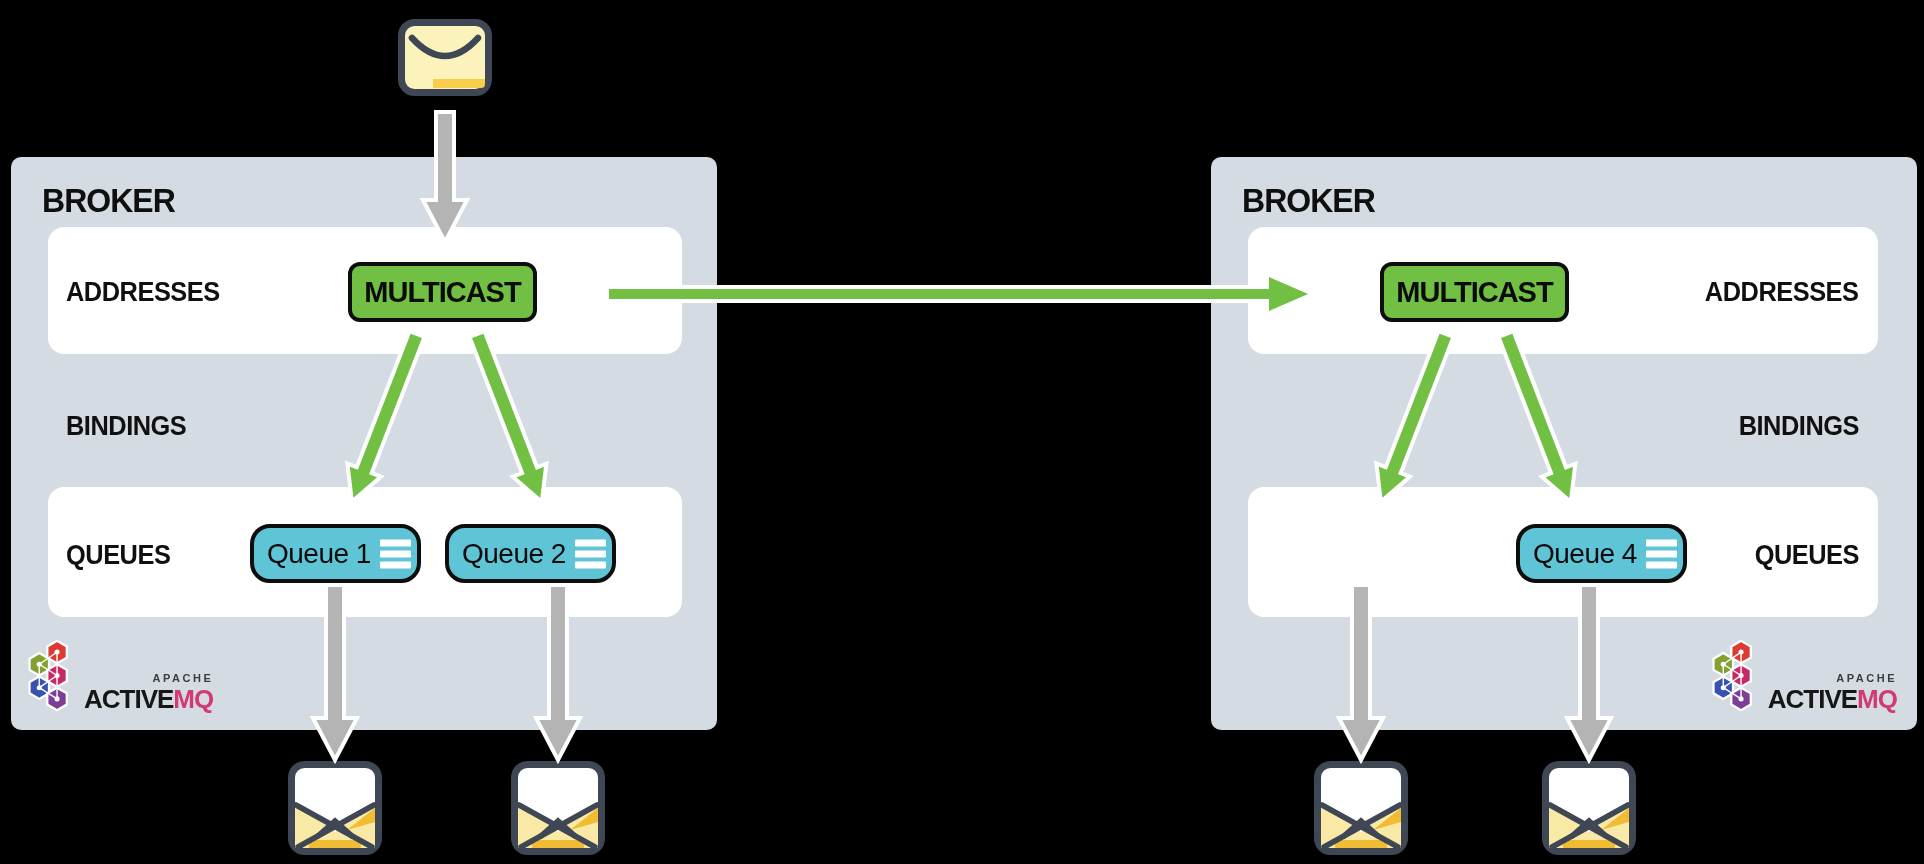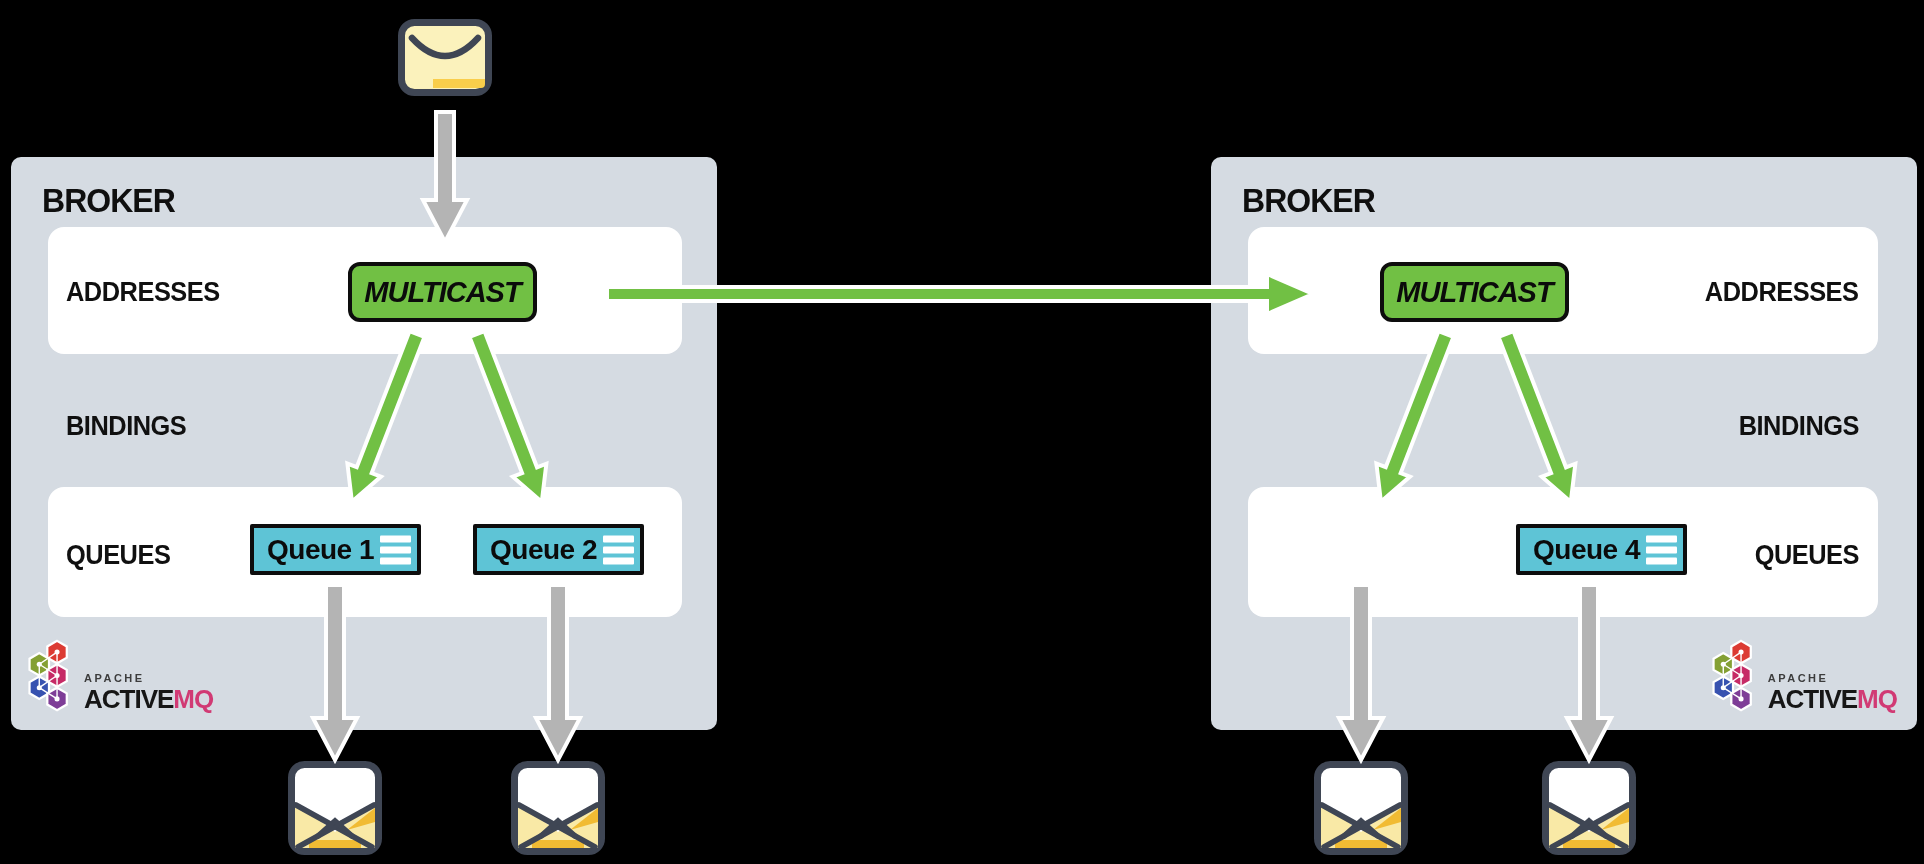--- a/index.html
+++ b/index.html
@@ -14,49 +14,49 @@
     --envelope-cream:#fbf2bc;
     --envelope-yellow:#f9ce4b;
     --envelope-paper-yellow:#f9e9a6;
     --envelope-accent-orange:#f1bb33;
     --logo-mq-pink:#d13a74;
   }
   *{margin:0;padding:0;box-sizing:border-box}
   body{background:var(--background);font-family:"Liberation Sans","DejaVu Sans",sans-serif;}
   .canvas{position:relative;width:1924px;height:864px;background:var(--background);overflow:hidden;}
 
-  .broker{position:absolute;top:157px;height:573px;width:706px;background:var(--broker-panel);border-radius:10px;}
+  .broker{position:absolute;top:157px;height:573px;width:706px;background:var(--broker-panel);border-radius:10px;text-align:right;}
   .broker.left{left:11px;}
   .broker.right{left:1211px;}
 
   .broker-title{position:absolute;top:24px;left:31px;font-size:34px;font-weight:bold;color:#0f0f0f;letter-spacing:-1px;transform:scaleX(.94);transform-origin:left center;}
 
   .row{position:absolute;left:37px;width:634px;background:var(--panel-row);border-radius:16px;}
   .broker.right .row{width:630px;}
   .row.addresses{top:70px;height:127px;}
   .row.queues{top:330px;height:130px;}
 
   .rowlabel{position:absolute;font-size:27px;font-weight:bold;color:#101010;letter-spacing:-.5px;transform:scaleX(.94);}
   .broker.left .rowlabel{left:55px;transform-origin:left center;}
   .broker.right .rowlabel{right:58px;transform-origin:right center;}
   .rowlabel.addresses{top:120px;}
   .rowlabel.bindings{top:254px;}
   .rowlabel.queues{top:383px;}
 
   .pill{position:absolute;display:flex;align-items:center;justify-content:center;
     background:var(--accent-green);border:4px solid var(--outline-dark);border-radius:12px;
-    font-size:29px;font-weight:bold;color:#0b0b0b;letter-spacing:-1px;width:189px;height:60px;top:105px;font-style:italic;}
+    font-size:29px;font-weight:bold;color:#0b0b0b;letter-spacing:-1px;width:189px;height:60px;top:105px;}
   .broker.left .pill{left:337px;}
   .broker.right .pill{left:169px;}
 
-  .queue-node{position:absolute;top:367px;width:171px;height:51px;display:flex;align-items:center;
-    background:var(--accent-cyan);border:4px solid var(--outline-dark);border-radius:2px;
-    font-size:28px;font-weight:bold;color:#0b0b0b;letter-spacing:-.5px;padding-left:13px;}
+  .queue-node{position:absolute;top:367px;width:171px;height:59px;display:flex;align-items:center;
+    background:var(--accent-cyan);border:4px solid var(--outline-dark);border-radius:20px;
+    font-size:28px;font-weight:normal;color:#0b0b0b;letter-spacing:-.5px;padding-left:13px;}
   .broker.left .queue-node.q0{left:239px;}
-  .broker.left .queue-node.q1{left:462px;}
+  .broker.left .queue-node.q1{left:434px;}
   .broker.right .queue-node.q0{left:65px;}
   .broker.right .queue-node.q1{left:293px;margin-left:12px;}
   .queue-bars{position:absolute;right:6px;top:50%;transform:translateY(-50%);display:flex;flex-direction:column;gap:4px;}
   .queue-bars i{display:block;width:31px;height:7px;background:#fff;border-radius:1px;}
 
   .logo{position:absolute;display:flex;align-items:center;gap:9px;bottom:18px;}
   .broker.left .logo{left:15px;}
   .broker.right .logo{right:20px;}
   .logo-text{display:flex;flex-direction:column;gap:2px;margin-top:32px;}
   .logo-apache{font-size:11px;font-weight:bold;letter-spacing:2.5px;color:#3c3c3c;}

